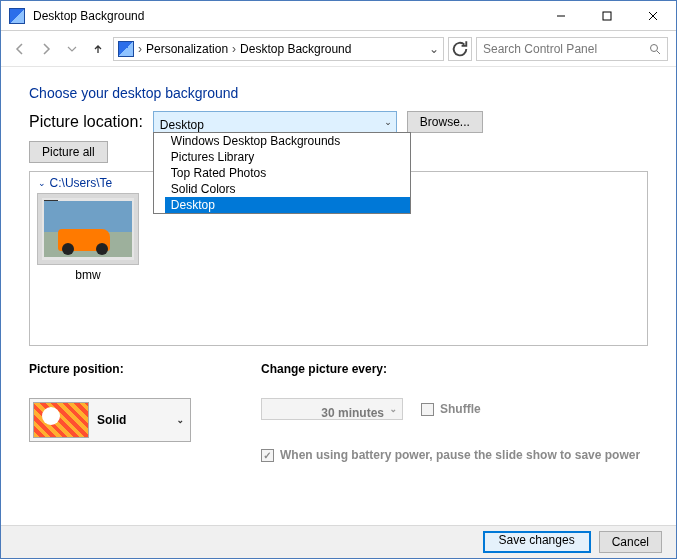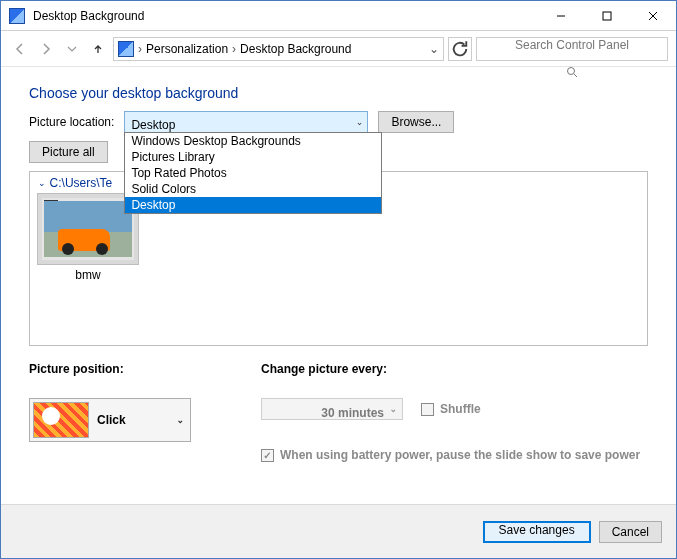--- a/index.html
+++ b/index.html
@@ -16,35 +16,35 @@
   .navbar { height: 36px; display: flex; align-items: center; padding: 0 8px; gap: 4px; border-bottom: 1px solid #e5e5e5; }
   .nav-arrow { width: 22px; height: 22px; display: flex; align-items: center; justify-content: center; color: #9b9b9b; }
   .nav-arrow svg { width: 14px; height: 14px; }
   .nav-arrow.enabled { color: #333; }
   .breadcrumb-box { flex: 1; height: 24px; border: 1px solid #ccc; display: flex; align-items: center; padding: 0 4px; font-size: 12px; gap: 4px; position: relative; }
   .bc-icon { width: 16px; height: 16px; background: linear-gradient(135deg, #2b6eea 50%, #8fc3ff 50%); border: 1px solid #1a4aa0; }
   .bc-part { color: #000; }
   .bc-sep { color: #555; }
   .bc-drop { margin-left: auto; color: #555; }
   .refresh-btn { width: 24px; height: 24px; border: 1px solid #ccc; display: flex; align-items: center; justify-content: center; color: #444; }
-  .search-box { width: 192px; height: 24px; border: 1px solid #ccc; display: flex; align-items: center; padding: 0 6px; gap: 14px; color: #777; font-size: 12px; flex-direction: column; }
+  .search-box { width: 192px; height: 24px; border: 1px solid #ccc; display: flex; align-items: center; padding: 0 6px; gap: 14px; color: #777; font-size: 12px; }
   .search-box svg { width: 12px; height: 12px; flex-shrink: 0; }
   
   .content { flex: 1; padding: 18px 28px 14px 28px; overflow: hidden; display: flex; flex-direction: column; }
   .heading { font-size: 14px; color: #003399; margin-bottom: 10px; }
   .subhead { font-size: 12px; color: #000; margin-bottom: 18px; }
   .row1 { display: flex; align-items: center; gap: 10px; margin-bottom: 8px; }
-  .label12 { font-size: 12px; color: #000; }
+  .label12 { font-size: 16px; color: #000; }
   .combo { position: relative; width: 244px; height: 22px; border: 1px solid #7baeda; background: #def1ff; font-size: 12px; padding: 0 18px 0 6px; display: flex; align-items: flex-end; }
   .combo .caret { position: absolute; right: 4px; top: 50%; transform: translateY(-50%); font-size: 9px; color: #333; }
   .btn { height: 22px; font-size: 12px; padding: 0 12px; border: 1px solid #adadad; background: #e1e1e1; display: inline-flex; align-items: center; }
   .row2 { display: flex; gap: 10px; margin-left: 0; margin-bottom: 8px; }
   
   .dropdown { position: absolute; top: 100%; left: -1px; width: 258px; border: 1px solid #7a7a7a; background: #fff; z-index: 50; }
-  .dropdown .opt { font-size: 12px; padding: 1px 6px; color: #000; }
+  .dropdown .opt { font-size: 12px; padding: 1px 6px; color: #000; margin-left: 11px; }
   .dropdown .opt.selected { background: #0078d7; color: #fff; }
   
   .pic-panel { border: 1px solid #bdbdbd; height: 175px; overflow: auto; padding: 4px 8px 8px 8px; }
   .group-hdr { font-size: 12px; color: #003399; display: flex; align-items: center; gap: 4px; margin-bottom: 4px; }
   .group-hdr .caret { font-size: 9px; color: #003399; }
   .thumb-wrap { display: inline-block; text-align: center; position: relative; }
   .thumb { width: 100px; height: 70px; background: #e5e5e5; border: 4px solid #d9d9d9; outline: 1px solid #bdbdbd; display: flex; align-items: center; justify-content: center; position: relative; }
   .thumb .photo { width: 88px; height: 56px; background: linear-gradient(#6fa0c6 55%, #9db09c 55%); position: relative; }
   .thumb .car { position:absolute; bottom:6px; left:14px; width:52px; height:22px; background:#ff7a00; border-radius:4px 8px 3px 3px; }
   .thumb .wheel { position:absolute; bottom:2px; width:12px; height:12px; background:#222; border-radius:50%; }
@@ -57,21 +57,21 @@
   .pos-combo { width: 162px; height: 44px; border: 1px solid #adadad; background: #f5f5f5; display: flex; align-items: center; padding: 3px; gap: 8px; position: relative; }
   .pos-combo .preview { width: 56px; height: 36px; border: 1px solid #aaa; background: repeating-linear-gradient(45deg, #ffb030, #ffb030 4px, #ff5030 4px, #ff5030 8px); position:relative; }
   .pos-combo .preview::before{content:"";position:absolute;top:4px;left:8px;width:18px;height:18px;background:#fff;border-radius:50%;}
   .pos-combo .caret2 { position: absolute; right: 6px; top: 50%; transform: translateY(-50%); font-size: 9px; color: #333; }
   .time-combo { width: 142px; height: 22px; border: 1px solid #cfcfcf; background: #f4f4f4; color: #7a7a7a; font-size: 12px; display: flex; align-items: center; padding: 8px 18px 0 6px; position: relative; justify-content: flex-end; }
   .time-combo .caret { position:absolute; right:5px; top:50%; transform:translateY(-50%); font-size:9px; color:#999; }
   .chk-row { display: flex; align-items: center; gap: 6px; font-size: 12px; }
   .chk-row.disabled { color: #8a8a8a; }
   .chk { width: 13px; height: 13px; border: 1px solid #8a8a8a; background: #f4f4f4; font-size: 10px; line-height: 11px; text-align: center; color: #888; }
   
-  .footer { height: 54px; background: #f0f0f0; border-top: 1px solid #d9d9d9; display: flex; align-items: center; justify-content: flex-end; gap: 8px; padding: 0 14px; }
+  .footer { height: 33px; background: #f0f0f0; border-top: 1px solid #d9d9d9; display: flex; align-items: center; justify-content: flex-end; gap: 8px; padding: 0 14px; }
   .footer .btn-primary { height: 22px; font-size: 12px; padding: 0 14px; border: 2px solid #0078d7; background: #e5f1fb; }
 </style>
 </head>
 <body>
 
 <div class="window">
 
   <div class="titlebar">
     <div class="app-icon"></div>
     <div class="title">Desktop Background</div>
@@ -179,21 +179,21 @@
         </div>
         <div class="thumb-label">bmw</div>
       </div>
     </div>
 
     <div class="lower">
       <div class="col">
         <span>Picture position:</span>
         <div class="pos-combo">
           <div class="preview"></div>
-          <span>Click</span>
+          <span>Solid</span>
           <span class="caret2">⌄</span>
         </div>
       </div>
       <div class="col">
         <span>Change picture every:</span>
         <div style="display:flex; gap:18px; align-items:center">
           <div class="time-combo">
             <span>30 minutes</span>
             <span class="caret">⌄</span>
           </div>

